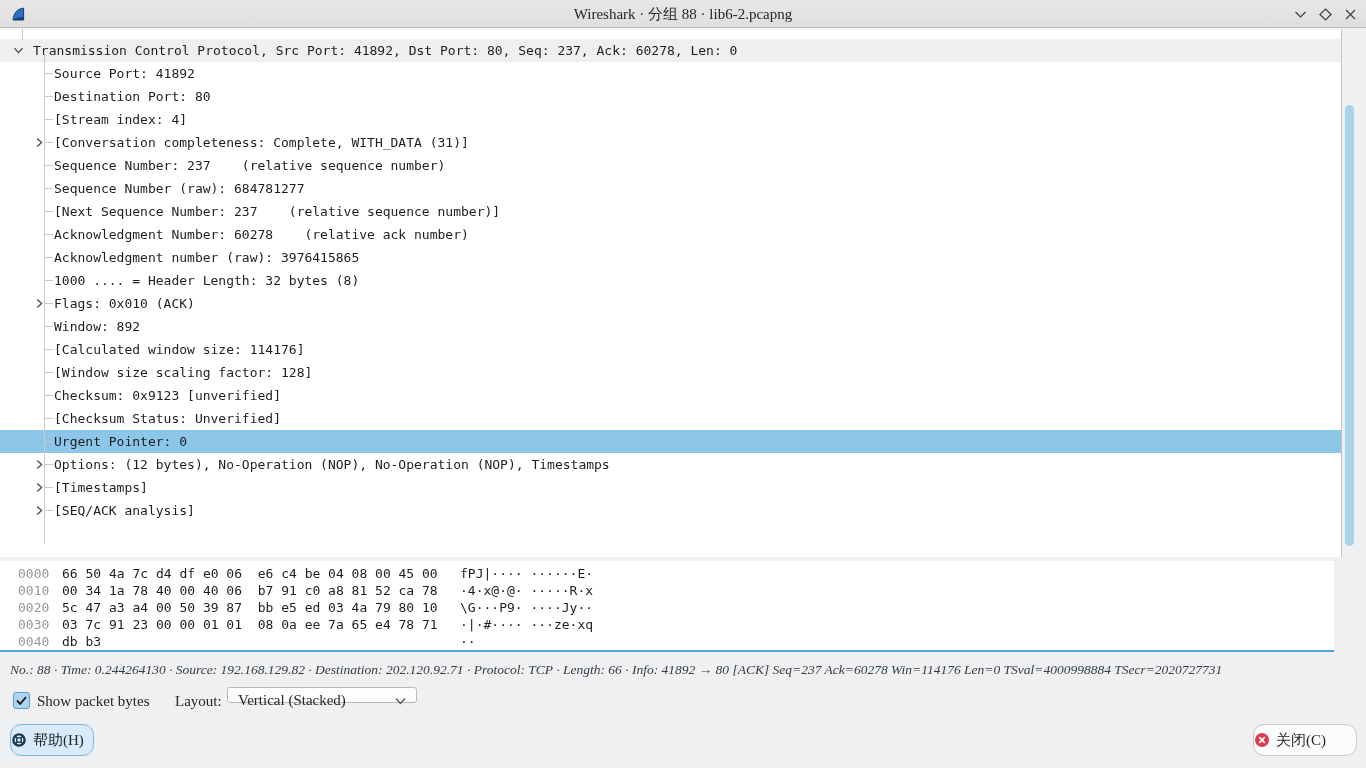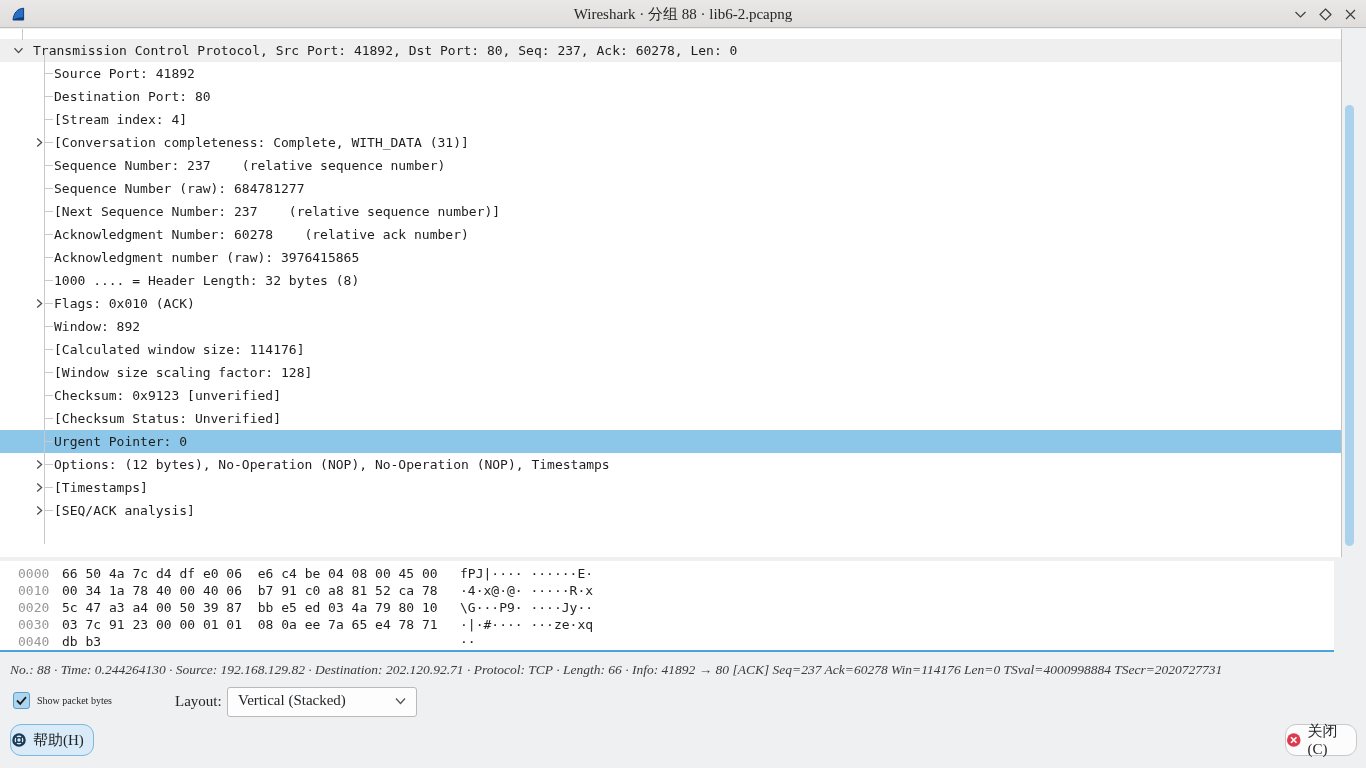--- a/index.html
+++ b/index.html
@@ -48,32 +48,32 @@
   .hx-ascii { color:#1e1e1e; }
 
   
   .summary { position:absolute; top:662px; left:10px; width:1350px; height:18px;
     font-style:italic; font-size:13.5px; color:#383d42; white-space:nowrap; }
 
   
   .controls { position:absolute; top:687px; left:0; width:1366px; height:28px; }
   .checkbox { position:absolute; left:13px; top:5px; width:17px; height:17px;
     background:#aed6f0; border:1px solid #5a9fcb; border-radius:3px; cursor:pointer; }
-  .cb-label { position:absolute; left:37px; top:0; line-height:28px; font-size:10px; color:#232629; }
+  .cb-label { position:absolute; left:37px; top:0; line-height:28px; font-size:15px; color:#232629; }
   .layout-label { position:absolute; left:175px; top:0; line-height:28px; font-size:15px; color:#232629; }
-  .combobox { position:absolute; left:227px; top:0; width:190px; height:30px;
+  .combobox { position:absolute; left:227px; top:0; width:190px; height:16px;
     background:#fdfdfd; border:1px solid #b9b9b9; border-radius:3px; cursor:pointer; }
   .combobox .cb-value { position:absolute; left:10px; top:0; line-height:25px; font-size:15px; color:#232629; }
   .combobox .cb-chevron { position:absolute; right:9px; top:8px; }
 
   
   .btn { position:absolute; top:724px; height:32px; border-radius:11px; cursor:pointer;
     font-size:15px; color:#232629; display:flex; align-items:center; gap:6px; }
   .btn-help { left:10px; width:84px; background:#d9ebf8; border:1px solid #7fb7dd; }
-  .btn-close { right:9px; width:72px; background:#fcfcfc; border:1px solid #c9c9c9; }
+  .btn-close { right:9px; width:104px; background:#fcfcfc; border:1px solid #c9c9c9; }
 </style>
 </head>
 <body>
 
 <div class="titlebar">
   <svg class="appicon" viewBox="0 0 18 18">
     <path d="M3 15 C3.6 8.2 7.2 3.6 13.6 3.2 L13.6 15 Z" fill="#2a6fc4" stroke="#0e3e7c" stroke-width="1"></path>
     <path d="M3 15 L13.6 15 L13.6 12.4 C9 12.2 5.4 13.2 3 15 Z" fill="#0e3e7c"></path>
   </svg>
   <div class="title">Wireshark · 分组 88 · lib6-2.pcapng</div>

